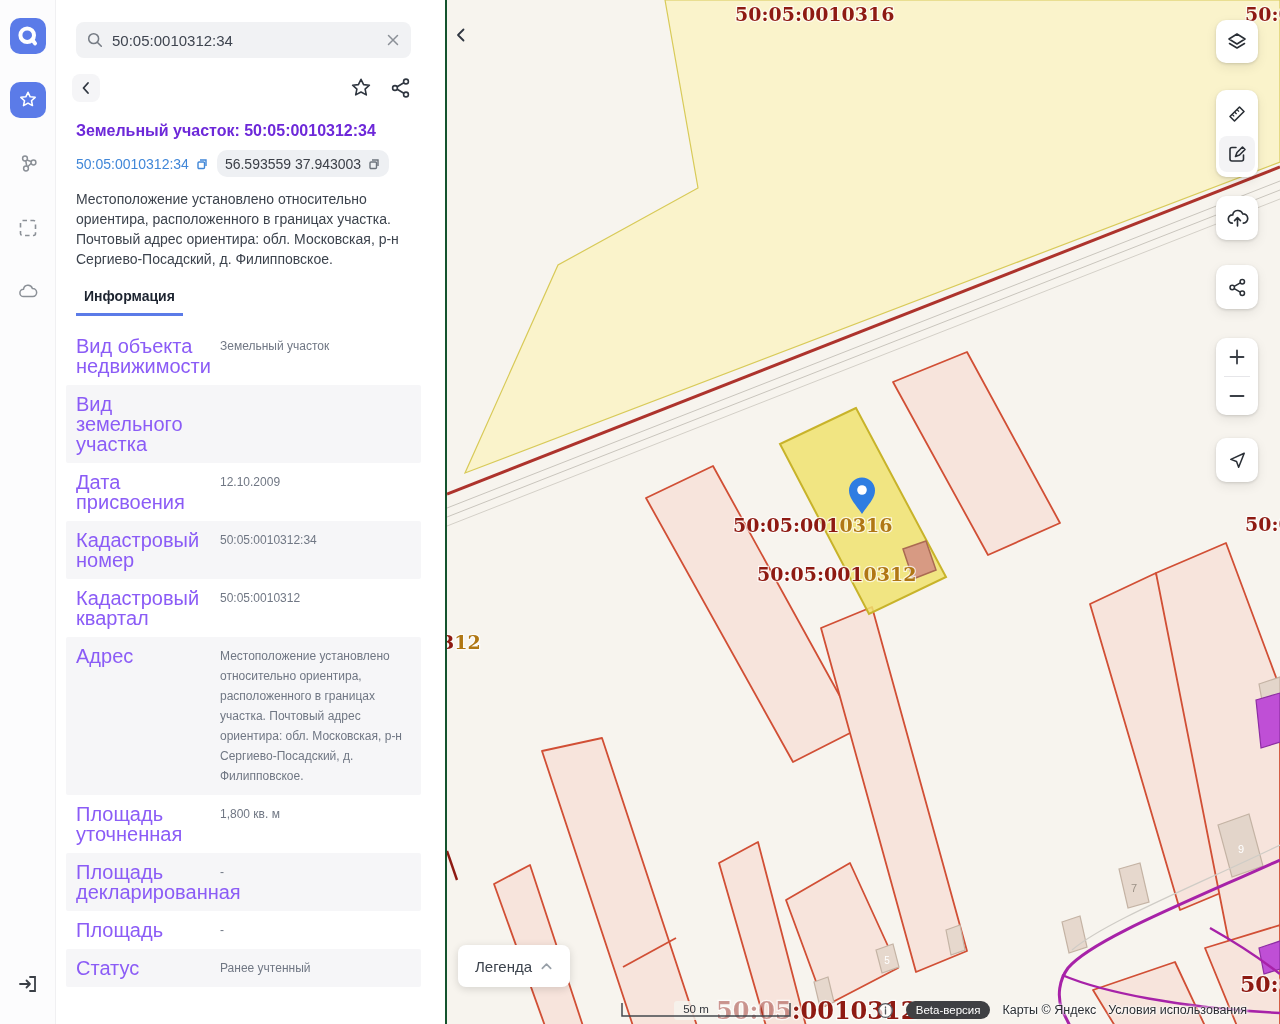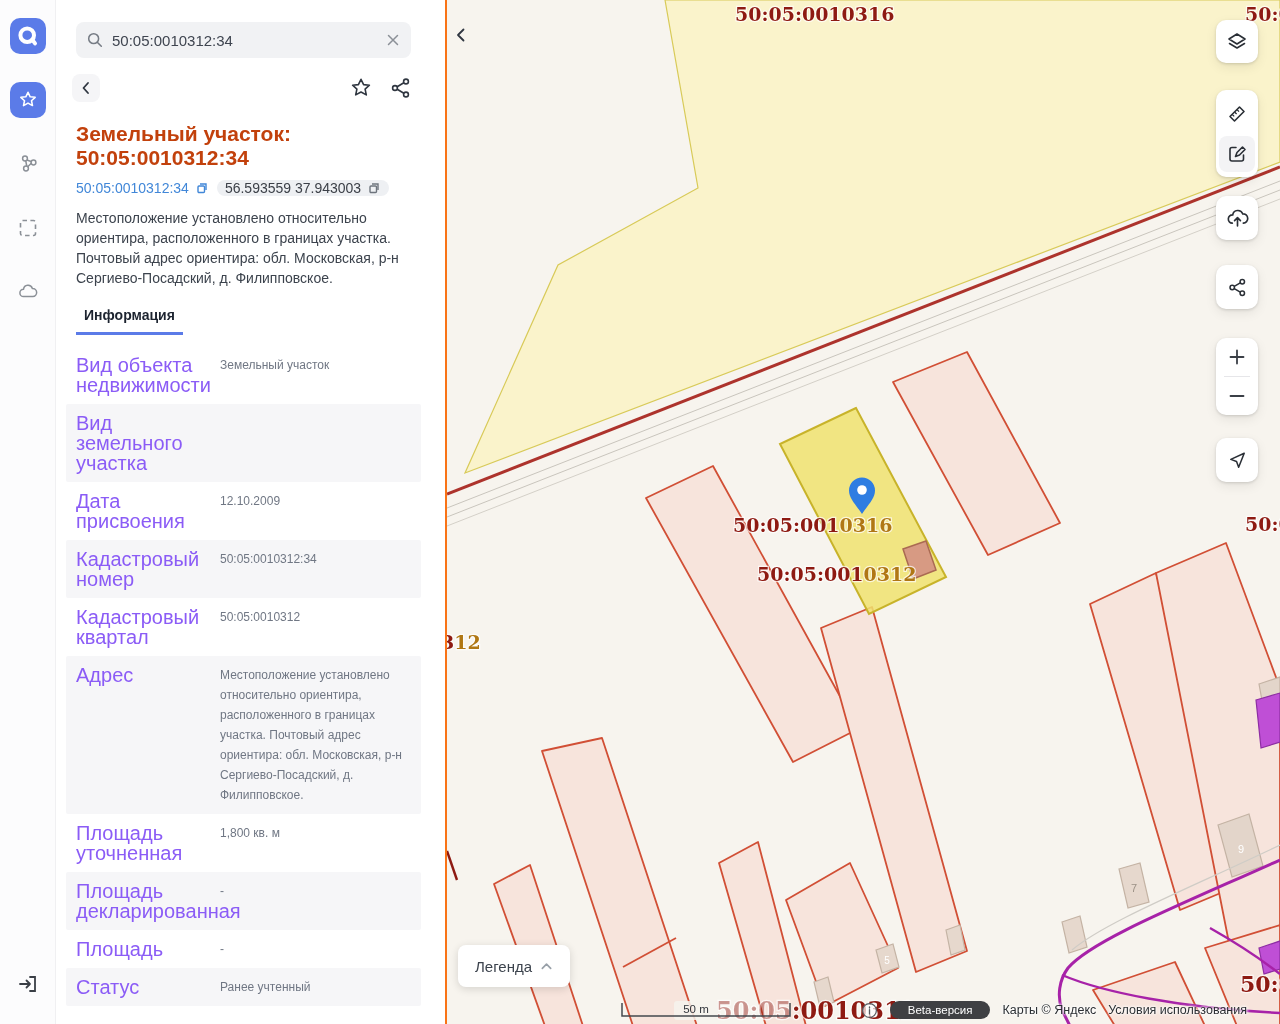--- a/index.html
+++ b/index.html
@@ -12,36 +12,36 @@
           display:flex; flex-direction:column; align-items:center; position:relative; flex:0 0 56px; }
   .logo { width:36px; height:36px; margin-top:18px; border-radius:10px; background:#5b7be8;
           display:flex; align-items:center; justify-content:center; }
   .rail-btn { width:36px; height:36px; border-radius:10px; display:flex; align-items:center;
               justify-content:center; margin-top:28px; }
   .rail-btn.active { background:#5b7be8; }
   .rail-btn.plain { background:transparent; }
   .rail-bottom { position:absolute; bottom:24px; left:50%; transform:translateX(-50%); }
 
   
-  .panel { width:391px; flex:0 0 391px; background:#fff; border-right:2px solid #f97316;
+  .panel { width:391px; flex:0 0 391px; background:#fff; border-right:2px solid #14532d;
            padding:0 24px 0 10px; overflow:hidden; }
   .searchbar { margin:22px 10px 0 10px; height:36px; background:#f1f2f4; border-radius:8px;
                display:flex; align-items:center; padding:0 10px; }
   .searchbar input { flex:1; border:0; background:transparent; outline:none; font:15px "Liberation Sans",sans-serif;
                      color:#3f4550; margin-left:8px; }
   .phead { display:flex; align-items:center; margin:16px 6px 0 6px; }
   .back-btn { width:28px; height:28px; border-radius:8px; background:#f5f5f7; display:flex;
               align-items:center; justify-content:center; cursor:pointer; }
   .phead .spacer { flex:1; }
   .hicon { width:28px; height:28px; display:flex; align-items:center; justify-content:center; margin-left:12px; }
-  .ptitle { font-size:21px; font-weight:bold; color:#c2410c; margin:20px 0 0 10px; }
+  .ptitle { font-size:16px; font-weight:bold; color:#6d28d9; margin:20px 0 0 10px; }
   .chips { display:flex; align-items:center; margin:10px 0 0 10px; gap:8px; }
   .chip-link { display:flex; align-items:center; gap:6px; color:#4187d8; font-size:14px; }
   .chip-grey { display:flex; align-items:center; gap:6px; background:#eef0f3; border-radius:10px;
-               height:16px; padding:0 8px; color:#3c4048; font-size:14px; }
+               height:27px; padding:0 8px; color:#3c4048; font-size:14px; }
   .pdesc { margin:12px 0 0 10px; font-size:14px; line-height:20px; color:#3c434d; }
   .tabs { margin:18px 0 0 10px; border-bottom:1px solid transparent; }
   .tab { display:inline-block; padding:0 8px 9px 8px; font-size:14px; font-weight:bold; color:#1d2430;
          border-bottom:3px solid #5b7be8; }
   .tbl { margin:10px 0 0 0; }
   .trow { display:flex; gap:12px; padding:9px 10px; border-radius:2px; }
   .trow.shade { background:#f6f6f8; }
   .tlabel { width:132px; flex:0 0 132px; font-size:20px; line-height:20px; color:#8b5cf6; }
   .tvalue { flex:1; font-size:12px; line-height:20px; color:#707784; }
 
@@ -58,21 +58,21 @@
   .mcell { width:42px; height:40px; display:flex; align-items:center; justify-content:center; }
   .mcell.inner-active { background:#f3f3f5; border-radius:8px; width:36px; height:36px; margin:2px 0; }
   .zdiv { width:26px; height:1px; background:#e6e6e9; }
   .legend-btn { position:absolute; left:11px; top:945px; width:112px; height:42px; background:#fff;
                 border-radius:8px; box-shadow:0 2px 8px rgba(0,0,0,.14); display:flex; align-items:center;
                 justify-content:center; gap:8px; font-size:15px; color:#3c434d; cursor:pointer; }
   .attr-bar { position:absolute; right:33px; bottom:5px; display:flex; align-items:center; gap:12px;
               font-size:12.5px; color:#2b2f33;
               text-shadow:0 0 3px #fff, 0 0 3px #fff, 0 0 4px #fff; }
   .beta-pill { background:#3f4043; color:#fff; font-size:11.5px; border-radius:10px; height:18px;
-               display:flex; align-items:center; padding:0 18px; text-shadow:none; }
+               display:flex; align-items:center; padding:0 10px; text-shadow:none; }
 </style>
 </head>
 <body>
 
 <div class="app">
 
   <aside class="rail">
     <div class="logo">
       <svg width="26" height="26" viewBox="0 0 26 26">
         <circle cx="12.2" cy="12.2" r="6.8" fill="none" stroke="#fff" stroke-width="4"></circle>

